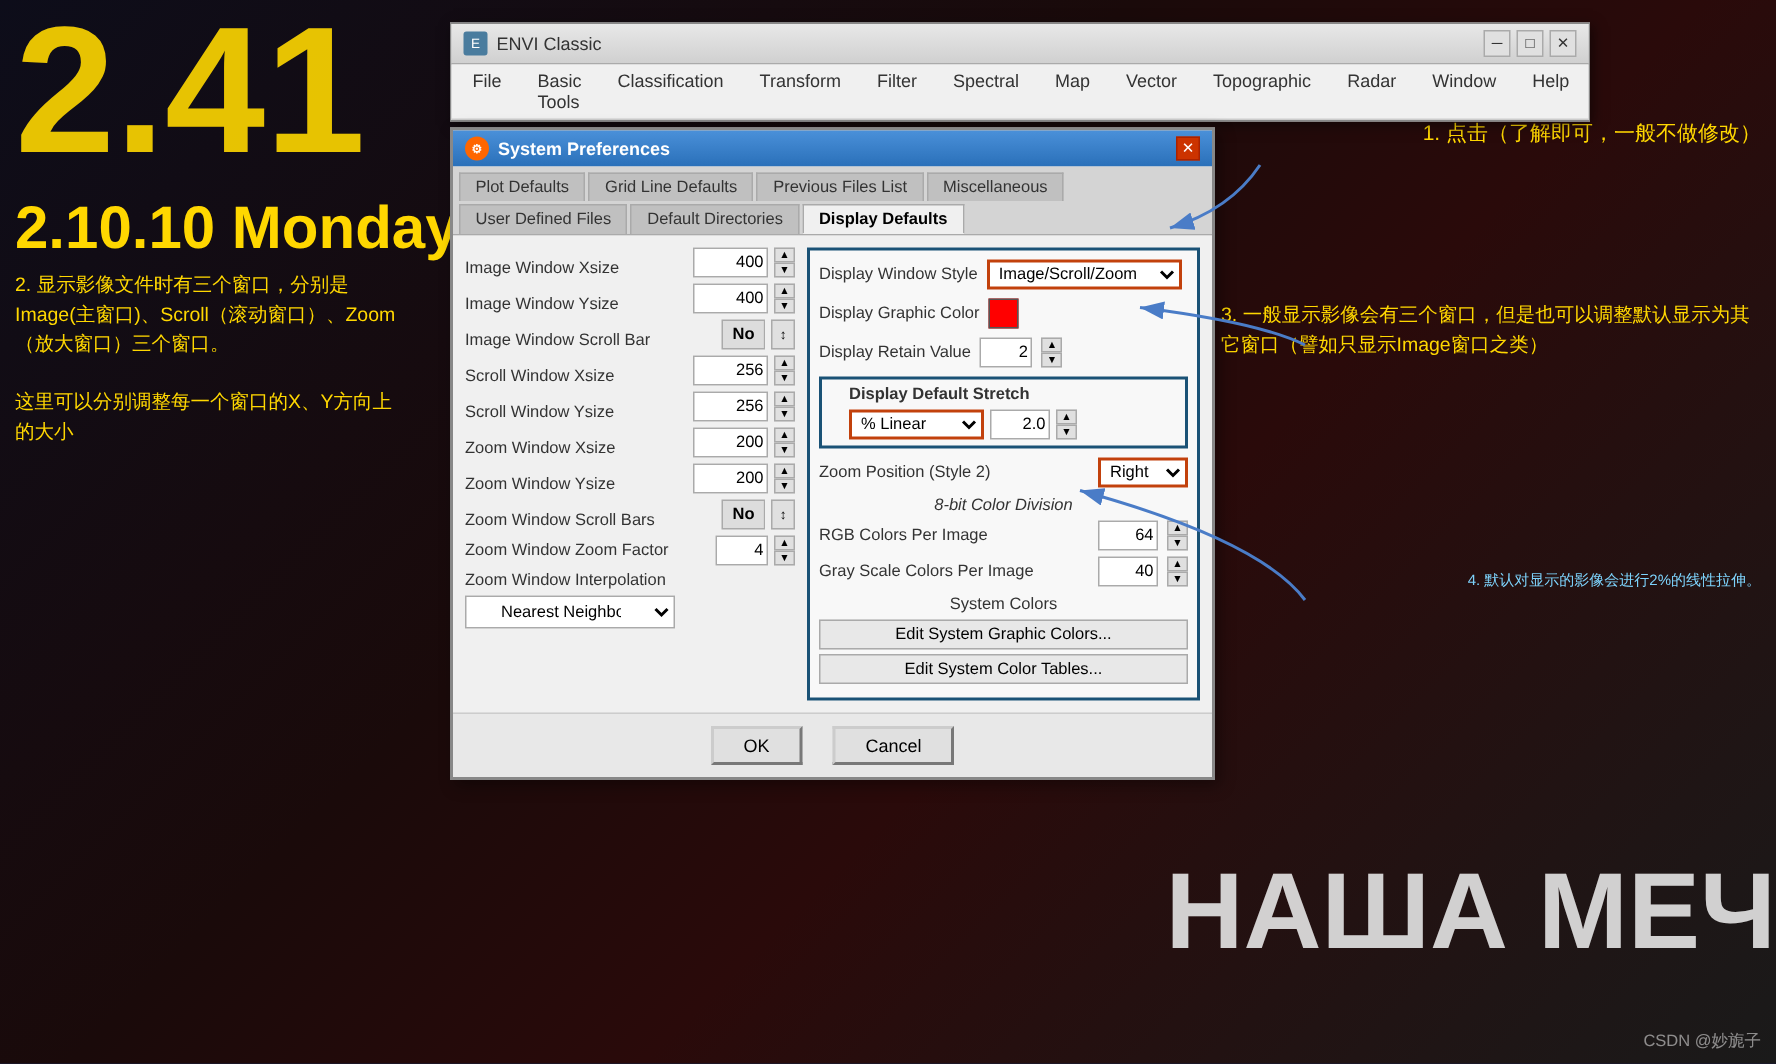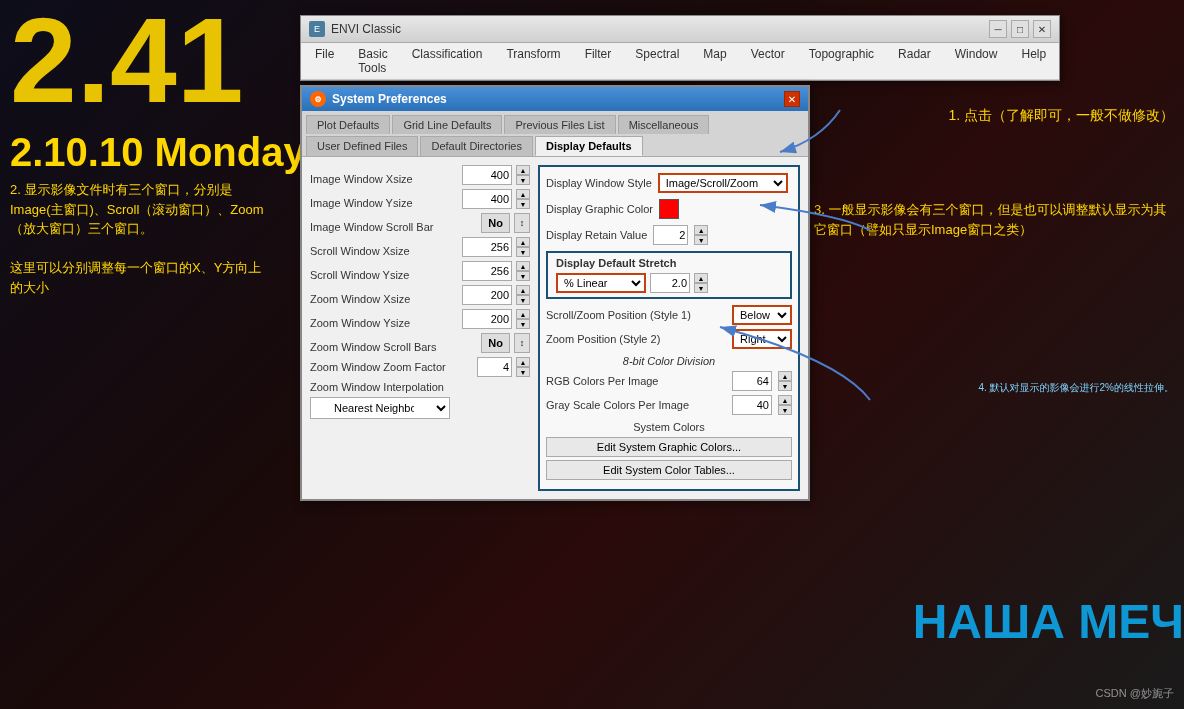--- a/index.html
+++ b/index.html
@@ -41,21 +41,20 @@
     }
 
     .bg-annotation-1 {
       position: absolute;
       right: 10px;
       top: 80px;
       color: #FFD700;
       font-size: 14px;
       text-align: left;
       max-width: 350px;
-      margin-top: 27px;
     }
 
     .bg-annotation-2 {
       position: absolute;
       left: 10px;
       top: 180px;
       color: #FFD700;
       font-size: 13px;
       max-width: 260px;
       line-height: 1.5;
@@ -78,22 +77,22 @@
       color: #7dd3fc;
       font-size: 10px;
       max-width: 300px;
       line-height: 1.5;
     }
 
     .bg-cyrillic {
       position: absolute;
       right: 0px;
       bottom: 60px;
-      color: #0ea5e9;
-      font-size: 48px;
+      color: #e5e5e5;
+      font-size: 72px;
       font-weight: bold;
       opacity: 0.9;
     }
 
     .bg-watermark {
       position: absolute;
       right: 10px;
       bottom: 8px;
       color: rgba(255,255,255,0.5);
       font-size: 11px;
@@ -392,21 +391,21 @@
 
     .retain-value-row {
       display: flex;
       align-items: center;
       gap: 6px;
       margin-bottom: 6px;
     }
 
     .section-box {
       border: 2px solid #1a5276;
-      padding: 4px 8px;
+      padding: 4px 18px;
       margin-bottom: 6px;
     }
 
     .section-box-title {
       font-size: 11px;
       font-weight: bold;
       color: #333;
       margin-bottom: 4px;
     }
 
@@ -694,29 +693,20 @@
             </select>
             <input class="form-input" type="text" value="2.0" style="width: 40px;">
             <div class="spinner">
               <div class="spin-btn">▲</div>
               <div class="spin-btn">▼</div>
             </div>
           </div>
         </div>
 
         
-        <div class="scroll-zoom-row">
-          <span class="scroll-zoom-label">Scroll/Zoom Position (Style 1)</span>
-          <select class="select-input" style="width:60px;">
-            <option>Below</option>
-            <option>Above</option>
-            <option>Right</option>
-            <option>Left</option>
-          </select>
-        </div>
 
         
         <div class="scroll-zoom-row">
           <span class="scroll-zoom-label">Zoom Position (Style 2)</span>
           <select class="select-input" style="width:60px;">
             <option>Right</option>
             <option>Left</option>
             <option>Above</option>
             <option>Below</option>
           </select>
@@ -748,20 +738,24 @@
         
         <div class="colors-section">System Colors</div>
 
         <button class="full-btn">Edit System Graphic Colors...</button>
         <button class="full-btn">Edit System Color Tables...</button>
 
       </div>
     </div>
   </div>
 
+  <div class="dialog-footer">
+    <button class="footer-btn">OK</button>
+    <button class="footer-btn">Cancel</button>
+  </div>
 </div>
 
 <svg class="arrow-overlay" viewBox="0 0 1184 709" style="position:absolute;top:0;left:0;width:1184px;height:709px;pointer-events:none;">
 
   <defs>
     <marker id="arrowhead1" markerWidth="8" markerHeight="6" refX="8" refY="3" orient="auto">
       <polygon points="0 0, 8 3, 0 6" fill="#4a7cc7"></polygon>
     </marker>
     <marker id="arrowhead2" markerWidth="8" markerHeight="6" refX="8" refY="3" orient="auto">
       <polygon points="0 0, 8 3, 0 6" fill="#4a7cc7"></polygon>

